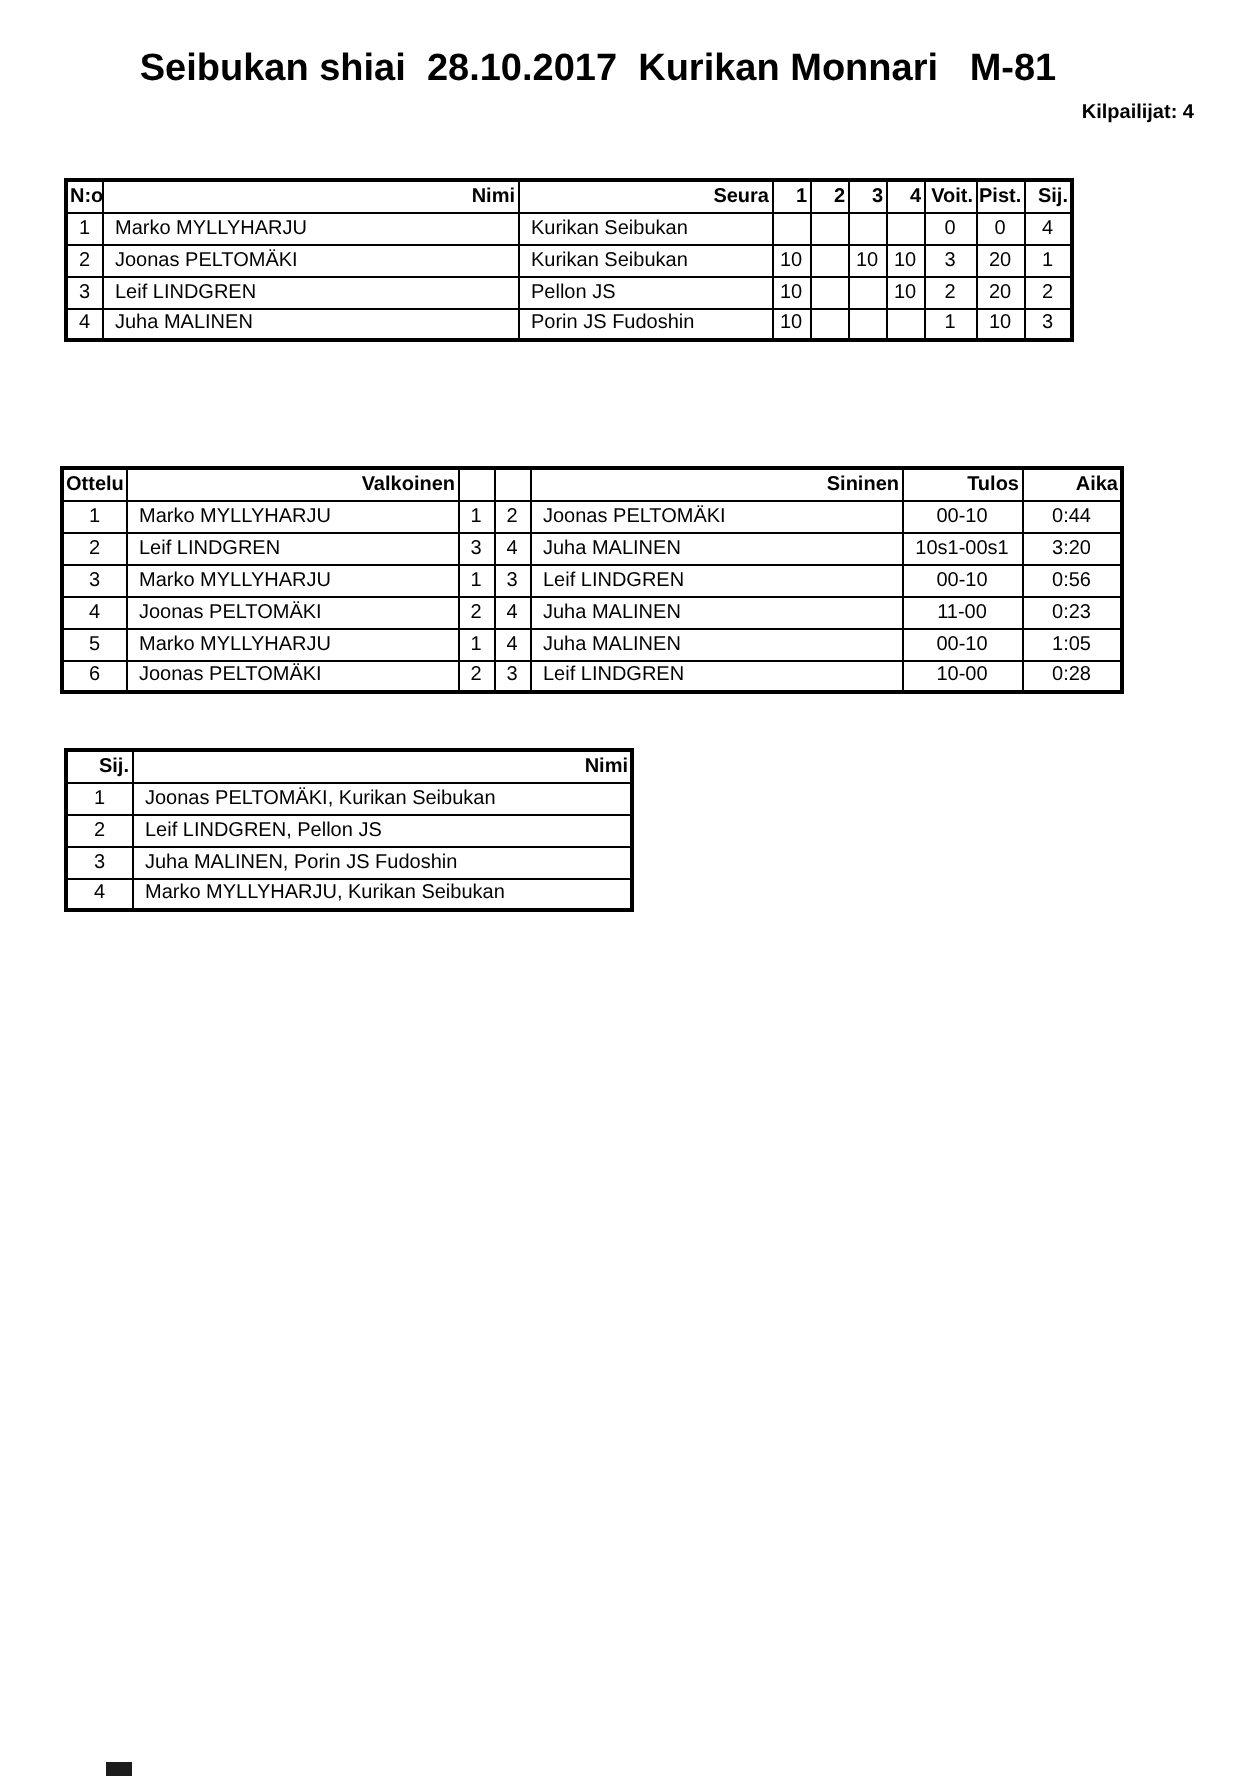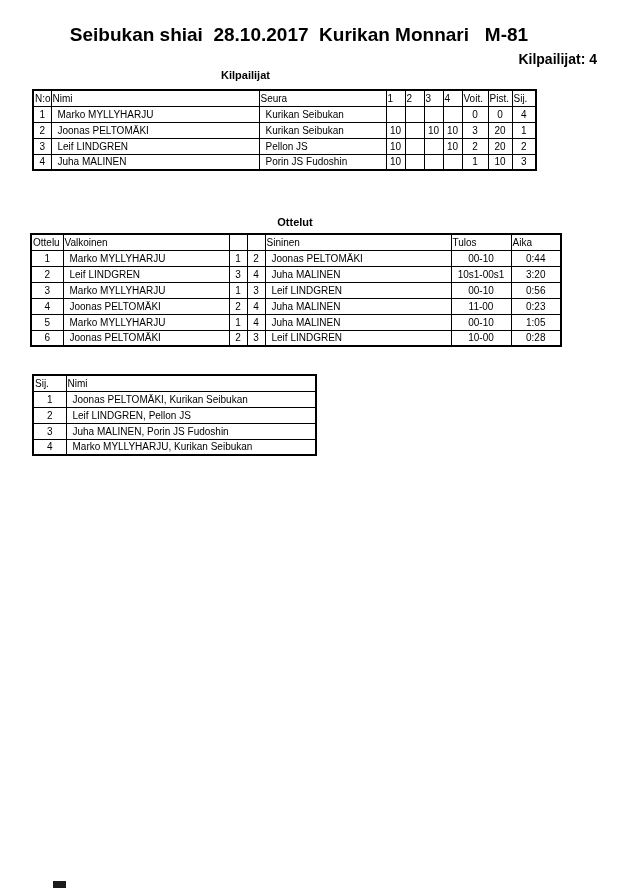--- a/index.html
+++ b/index.html
@@ -20,21 +20,21 @@
     top: 24px; left: 0;
     width: 598px;
     text-align: center;
     font-size: 19px;
     font-weight: bold;
     white-space: pre;
   }
   .participants {
     position: absolute;
     top: 51px; right: 33px;
-    font-size: 14px;
+    font-size: 10px;
     font-weight: bold;
   }
   .section-heading {
     position: absolute;
     font-size: 11px;
     font-weight: bold;
     text-align: center;
   }
   #heading-competitors { top: 69px;  left: 32px; width: 427px; }
   #heading-matches     { top: 216px; left: 30px; width: 530px; }
@@ -48,22 +48,22 @@
     border: 2px solid #000;
   }
   th, td {
     border: 1px solid #000;
     font-size: 10px;
     height: 16px;
     padding: 0 2px;
     vertical-align: middle;
   }
   th {
-    font-weight: normal;
-    text-align: left;
+    font-weight: bold;
+    text-align: right;
     white-space: nowrap;
     overflow: visible;
     padding: 0 1px;
     margin-left: 25px;
   }
   td { overflow: hidden; white-space: nowrap; }
   td.center { text-align: center; padding: 0 1px; }
   td.name   { text-align: left; padding-left: 6px; }
 
   #tbl-competitors { top: 89px;  left: 32px; width: 503px; }
@@ -78,21 +78,20 @@
   }
 </style>
 </head>
 <body>
 
 <div class="page">
 
   <div class="title">Seibukan shiai  28.10.2017  Kurikan Monnari   M-81</div>
   <div class="participants">Kilpailijat: 4</div>
 
-  <div class="section-heading" id="heading-competitors">Kilpailijat</div>
   <table id="tbl-competitors">
     <colgroup>
       <col style="width:18px">
         <col style="width:208px">
         <col style="width:127px">
       <col style="width:19px">
         <col style="width:19px">
         <col style="width:19px">
         <col style="width:19px">
       <col style="width:26px">
@@ -158,21 +157,20 @@
         <td class="center"></td>
         <td class="center"></td>
         <td class="center"></td>
         <td class="center">1</td>
         <td class="center">10</td>
         <td class="center">3</td>
       </tr>
     </tbody>
   </table>
 
-  <div class="section-heading" id="heading-matches">Ottelut</div>
   <table id="tbl-matches">
     <colgroup>
       <col style="width:32px">
         <col style="width:166px">
         <col style="width:18px">
         <col style="width:18px">
       <col style="width:186px">
         <col style="width:60px">
         <col style="width:50px">
     </colgroup>

